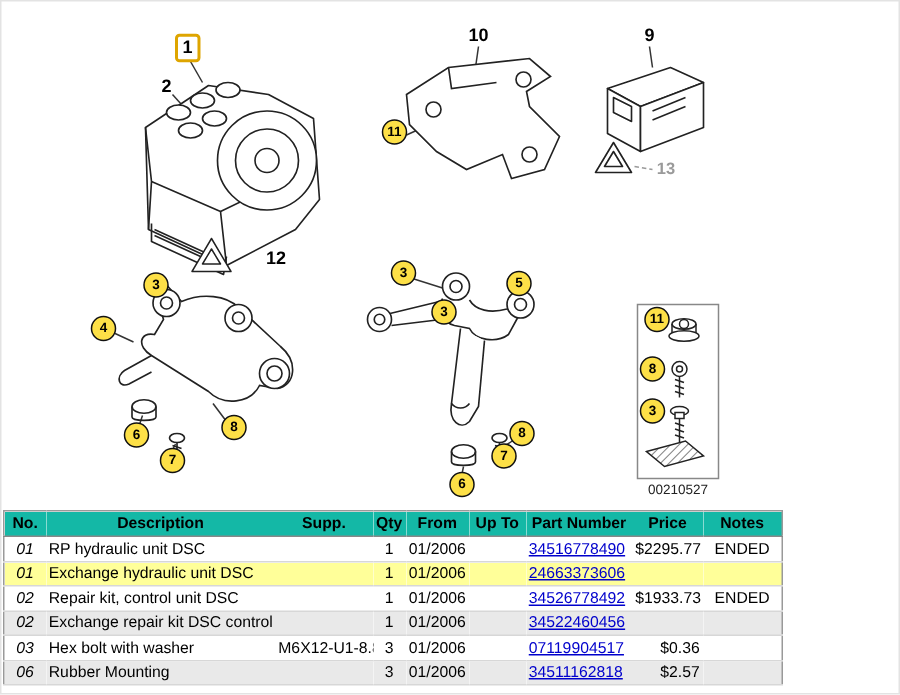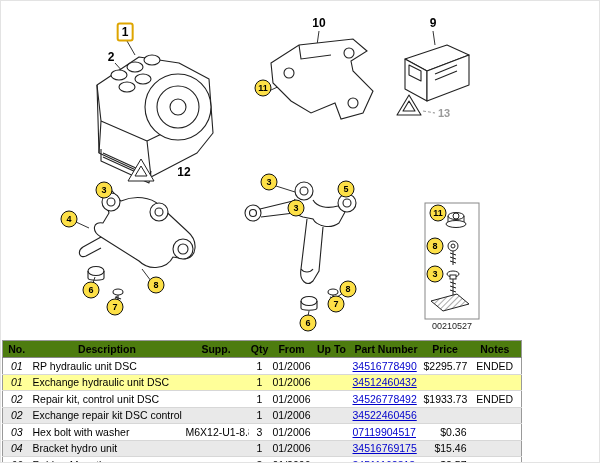--- a/index.html
+++ b/index.html
@@ -7,21 +7,21 @@
   .page{position:relative;width:600px;height:463px;background:#fff;overflow:hidden;border:1px solid #e3e3e3;box-sizing:border-box;}
   .diagram-area{position:absolute;left:0;top:0;width:600px;height:338px;}
   .diagram-area svg{position:absolute;left:0;top:0;}
   .callout{position:absolute;transform:translate(-50%,-50%);font-weight:bold;color:#000;z-index:3;}
   .callout.circle{width:15px;height:15px;border:1.3px solid #111;border-radius:50%;background:#fde047;display:flex;align-items:center;justify-content:center;font-size:9px;line-height:1;}
   .callout.plain{font-size:12px;}
   .callout.gray{color:#9a9a9a;font-size:11px;}
   .callout.highlight{border:2px solid #dea500;background:#fff;padding:0 3px;border-radius:3px;font-size:12px;line-height:15px;}
   .doc-number{position:absolute;left:451px;top:320px;transform:translate(-50%,0);font-size:9px;color:#222;}
   table.parts{position:absolute;left:1px;top:339px;width:519px;border-collapse:collapse;table-layout:fixed;font-size:10.5px;border:1px solid #999;}
-  table.parts th{background:#4d7c0f;font-weight:bold;padding:1px 2px;border-bottom:1px solid #888;height:14px;text-align:center;overflow:hidden;white-space:nowrap;}
+  table.parts th{background:#14b8a6;font-weight:bold;padding:1px 2px;border-bottom:1px solid #888;height:14px;text-align:center;overflow:hidden;white-space:nowrap;}
   table.parts td{padding:1px 2px;height:13.5px;border-bottom:1px solid #d7d7d7;overflow:hidden;white-space:nowrap;}
   tbody tr:nth-child(even){background:#e9e9e9;}
   tbody tr.hl{background:#ffff99;}
   td.c0{text-align:center;font-style:italic;}
   td.c1{padding-left:4px;}
   td.c2{padding-left:2px;}
   td.c3{text-align:center;}
   td.c4{text-align:center;}
   td.c6{padding-left:5px;}
   td.c7{text-align:right;padding-right:6px;}
@@ -225,21 +225,21 @@
           <td class="c7">$2295.77</td>
           <td class="c8">ENDED</td>
         </tr>
         <tr class="hl">
           <td class="c0">01</td>
           <td class="c1">Exchange hydraulic unit DSC</td>
           <td class="c2"></td>
           <td class="c3">1</td>
           <td class="c4">01/2006</td>
           <td class="c5"></td>
-          <td class="c6"><a class="pn">34512460432</a></td>
+          <td class="c6"><a class="pn">24663373606</a></td>
           <td class="c7"></td>
           <td class="c8"></td>
         </tr>
         <tr>
           <td class="c0">02</td>
           <td class="c1">Repair kit, control unit DSC</td>
           <td class="c2"></td>
           <td class="c3">1</td>
           <td class="c4">01/2006</td>
           <td class="c5"></td>
@@ -263,31 +263,20 @@
           <td class="c1">Hex bolt with washer</td>
           <td class="c2">M6X12-U1-8.8</td>
           <td class="c3">3</td>
           <td class="c4">01/2006</td>
           <td class="c5"></td>
           <td class="c6"><a class="pn">07119904517</a></td>
           <td class="c7">$0.36</td>
           <td class="c8"></td>
         </tr>
         <tr>
-          <td class="c0">04</td>
-          <td class="c1">Bracket hydro unit</td>
-          <td class="c2"></td>
-          <td class="c3">1</td>
-          <td class="c4">01/2006</td>
-          <td class="c5"></td>
-          <td class="c6"><a class="pn">34516769175</a></td>
-          <td class="c7">$15.46</td>
-          <td class="c8"></td>
-        </tr>
-        <tr>
           <td class="c0">06</td>
           <td class="c1">Rubber Mounting</td>
           <td class="c2"></td>
           <td class="c3">3</td>
           <td class="c4">01/2006</td>
           <td class="c5"></td>
           <td class="c6"><a class="pn">34511162818</a></td>
           <td class="c7">$2.57</td>
           <td class="c8"></td>
         </tr>

